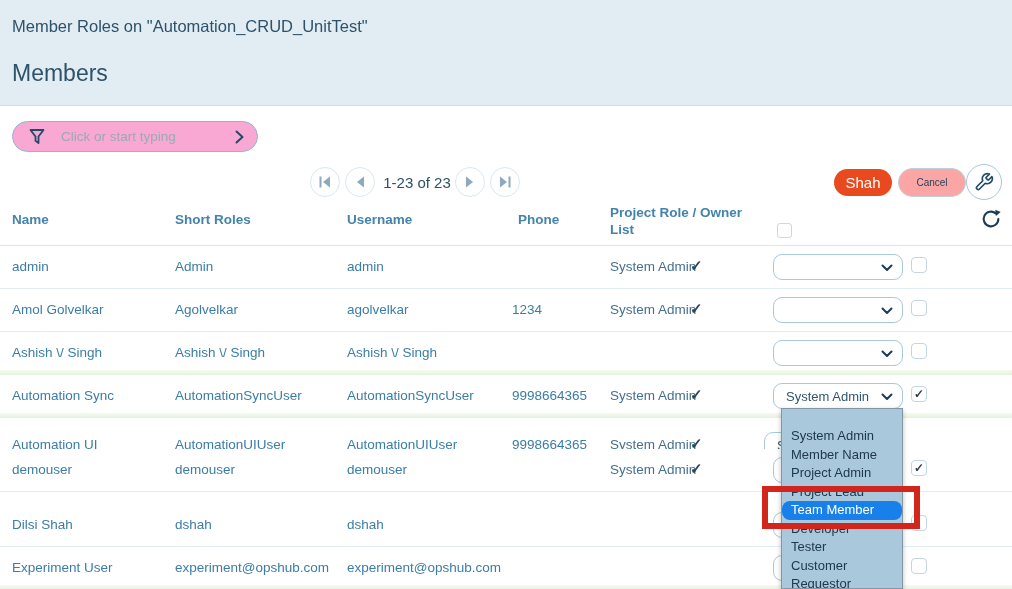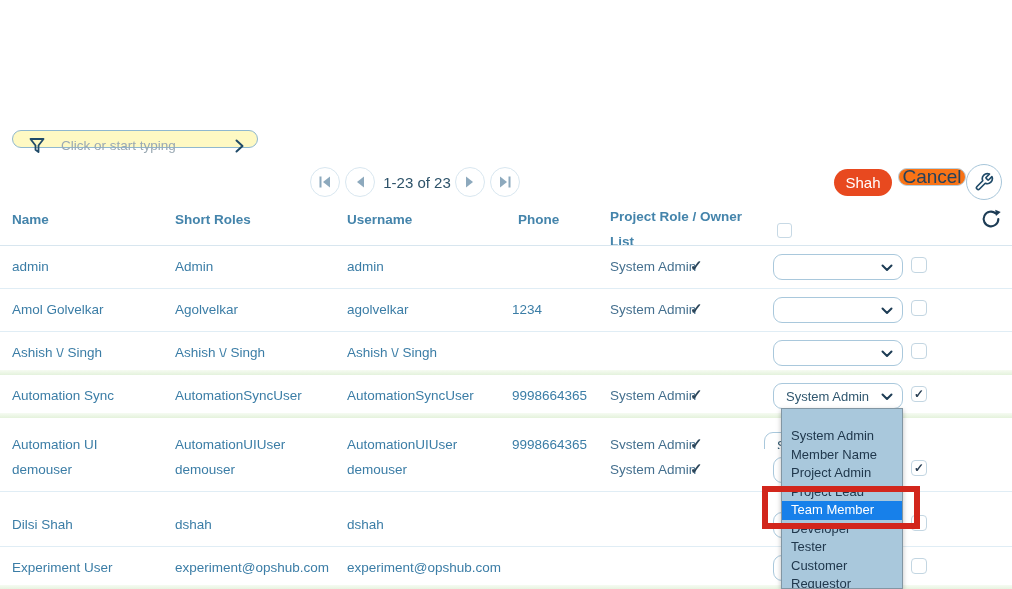--- a/index.html
+++ b/index.html
@@ -7,22 +7,22 @@
     font-family:"Liberation Sans", sans-serif; }
   #app { position:relative; width:1012px; height:589px; background:#fff; overflow:hidden; }
 
   
   .topband { position:absolute; left:0; top:0; width:1012px; height:106px;
     background:#e2ecf3; border-bottom:1px solid #cfdde6; }
   .page-title { position:absolute; left:12px; top:17px; font-size:16.5px; color:#2d5269; }
   .section-title { position:absolute; left:12px; top:60px; font-size:23px; color:#2d5269; }
 
   
-  .filter-pill { position:absolute; left:12px; top:130px; width:246px; height:18px;
-    border:1.5px solid #8fb8cf; border-radius:17px; background:#fef9c3; }
+  .filter-pill { position:absolute; left:12px; top:121px; width:246px; height:31px;
+    border:1.5px solid #8fb8cf; border-radius:17px; background:#f9a8d4; }
   .filter-pill svg.funnel { position:absolute; left:15px; top:6px; }
   .filter-input { position:absolute; left:48px; top:5px; width:170px; height:19px;
     border:none; outline:none; font-size:13.5px; color:#3b617c; background:transparent;
     font-family:"Liberation Sans", sans-serif; }
   .filter-input::placeholder { color:#9aa9b3; opacity:1; }
   .filter-pill svg.chev-r { position:absolute; right:13px; top:8px; }
 
   
   .myviews { position:absolute; left:878px; top:121px; width:130px; height:31px;
     border:1.5px solid #a7c6da; border-radius:17px; background:#fff;
@@ -33,32 +33,32 @@
   .pgbtn { position:absolute; top:167px; width:30px; height:30px; border-radius:50%;
     border:1.5px solid #d9e7f0; background:#fff; display:flex; align-items:center;
     justify-content:center; cursor:pointer; }
   .pg-range { position:absolute; left:378px; top:174px; width:78px; text-align:center;
     font-size:15px; color:#2d5269; }
 
   
   .save-btn { position:absolute; left:834px; top:169px; width:58px; height:27px;
     border-radius:14px; background:#e8491f; border:none; color:#fff; font-size:15px;
     display:flex; align-items:center; justify-content:center; cursor:pointer; }
-  .cancel-btn { position:absolute; left:898px; top:168px; width:68px; height:18px;
-    border-radius:15px; background:#f97316; border:1.5px solid #b9d1e0; color:#26425c;
-    font-size:19px; display:flex; align-items:center; justify-content:center; cursor:pointer; }
+  .cancel-btn { position:absolute; left:898px; top:168px; width:68px; height:29px;
+    border-radius:15px; background:#fca5a5; border:1.5px solid #b9d1e0; color:#26425c;
+    font-size:10px; display:flex; align-items:center; justify-content:center; cursor:pointer; }
   .wrench-btn { position:absolute; left:966px; top:164px; width:36px; height:36px;
     border-radius:50%; background:#fff; border:1.5px solid #a7c6da;
     display:flex; align-items:center; justify-content:center; cursor:pointer; }
   .refresh-btn { position:absolute; left:979px; top:208px; width:24px; height:24px;
     cursor:pointer; background:none; border:none; }
 
   
   .hdr { position:absolute; font-size:13.5px; font-weight:bold; color:#4484ab; }
-  .hdr-role { width:150px; line-height:25px; }
+  .hdr-role { width:150px; line-height:17px; }
   .hdr-checkbox { position:absolute; left:777px; top:223px; width:15px; height:15px;
     border:1.5px solid #c7d9e5; border-radius:3px; background:#fff; cursor:pointer; }
   .hdr-rule { position:absolute; left:0; top:245px; width:1012px; height:1px; background:#d8e6ef; }
 
   
   .row { position:absolute; left:0; width:1012px; height:43px; background:#fff; }
   .cell { position:absolute; top:13px; font-size:13.5px; color:#3b7da6; white-space:nowrap; }
   .c-name{left:12px} .c-short{left:175px} .c-user{left:347px} .c-phone{left:512px}
   .c-role{left:610px; color:#45708f;}
   .c-check{left:690px; top:11px; font-size:15px; font-weight:bold; color:#2b4559;}
@@ -75,30 +75,34 @@
     border:1.5px solid #c3d6e2; border-radius:4px; background:#fff; cursor:pointer;
     font-size:12px; line-height:14px; text-align:center; font-weight:bold; color:#2b4055; }
 
   
   .dropdown { position:absolute; left:781px; top:408px; width:122px; height:181px;
     background:#a9c8dc; border:1px solid #8296a3; z-index:5; overflow:hidden;
     box-shadow:0 2px 5px rgba(0,0,0,.25); }
   .dd-opt { height:18.5px; line-height:18.5px; padding-left:9px; font-size:13px;
     color:#20384d; white-space:nowrap; cursor:pointer; }
   .dd-opt.blank { height:18px; }
-  .dd-opt.hl { background:#1780ea; color:#fff; }
+  .dd-opt.hl { background:#1780ea; color:#fff;border-radius:8px; }
 
   .red-box { position:absolute; left:762px; top:486px; width:158px; height:43px;
     border:6px solid #d2261c; z-index:10; pointer-events:none; }
 </style>
 </head>
 <body>
 
 <div id="app">
 
+  <div class="topband">
+    <div class="page-title">Member Roles on "Automation_CRUD_UnitTest"</div>
+    <div class="section-title">Members</div>
+  </div>
 
   <div class="filter-pill">
     <svg class="funnel" width="18" height="18" viewBox="0 0 18 18">
       <path d="M2.5 2h13l-5 6.5v6.5l-3-2.2V8.5z" fill="none" stroke="#1f4a68" stroke-width="1.8" stroke-linejoin="round"></path>
     </svg>
     <input class="filter-input" value="" placeholder="Click or start typing" style="">
     <svg class="chev-r" width="9" height="14" viewBox="0 0 9 14">
       <polyline points="1.5,1.5 7.5,7 1.5,12.5" fill="none" stroke="#1f4a68" stroke-width="2" stroke-linecap="round" stroke-linejoin="round"></polyline>
     </svg>
   </div>

